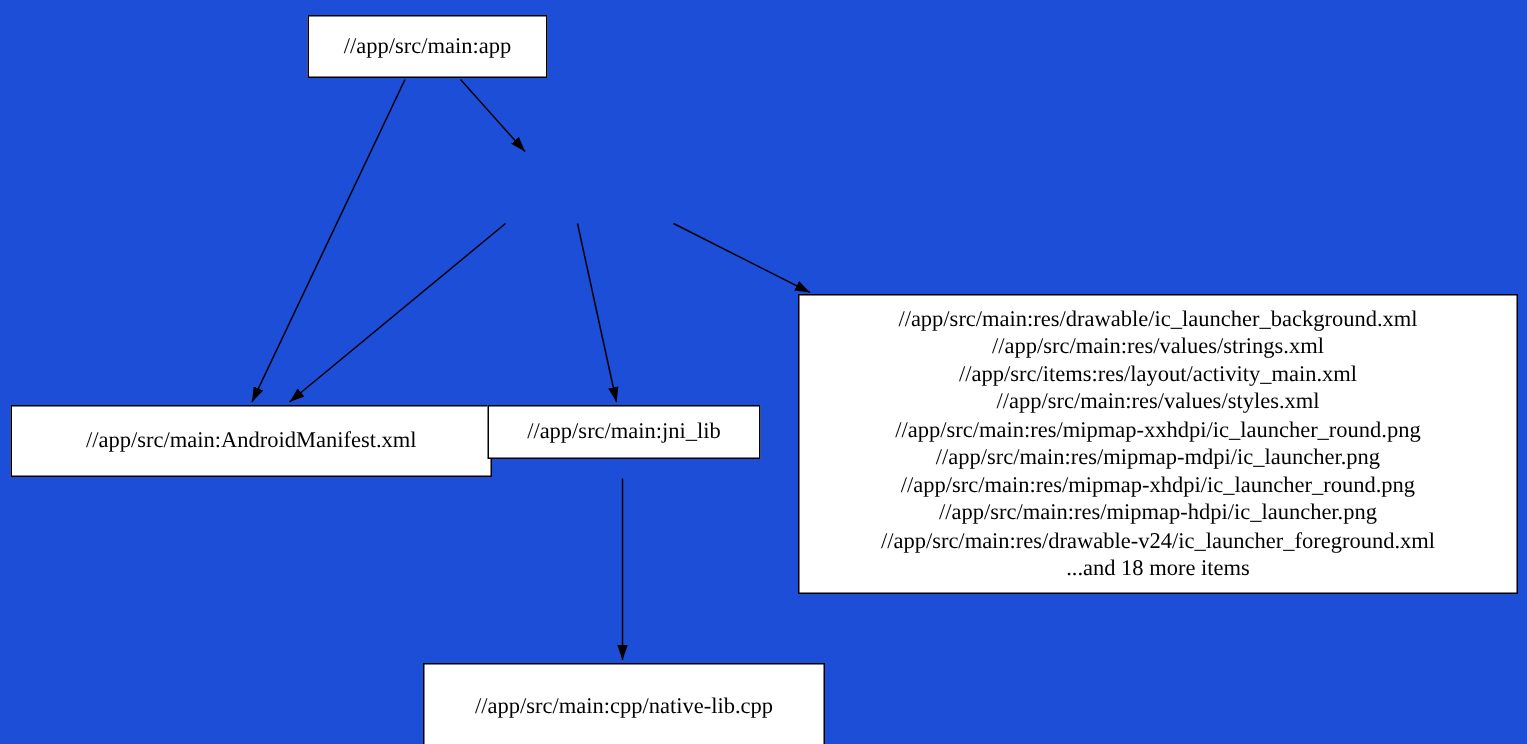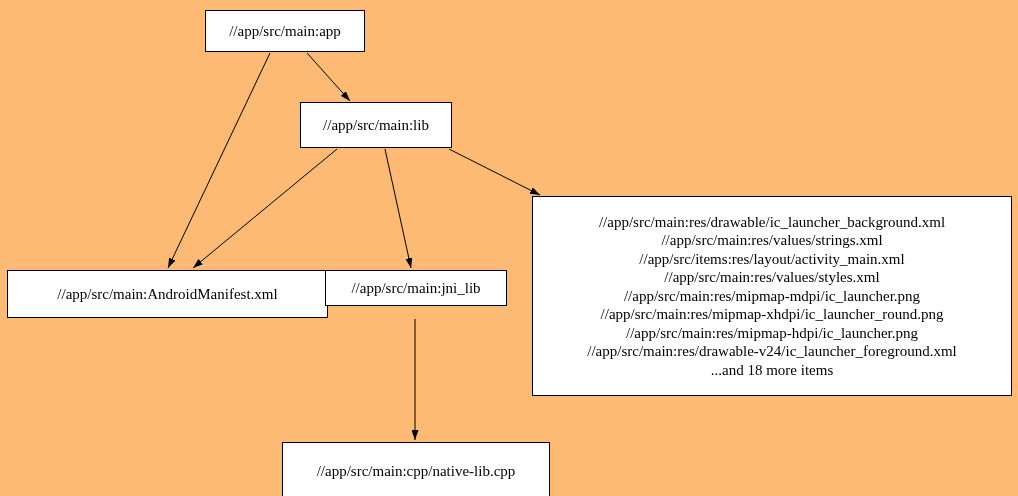--- a/index.html
+++ b/index.html
@@ -1,21 +1,21 @@
 <!DOCTYPE html>
 <html><head>
 <meta charset="utf-8">
 <style>
   * { margin: 0; padding: 0; box-sizing: border-box; }
   html, body { background: #ffffff; }
   .canvas {
     position: relative;
     width: 1018px;
     height: 496px;
-    background: #fdba74;
+    background: #1d4ed8;
     font-family: "Liberation Serif", "DejaVu Serif", serif;
     overflow: hidden;
   }
   .edge-layer {
     position: absolute;
     left: 0; top: 0;
     width: 1018px; height: 496px;
   }
   .edge {
     stroke: #000000;
@@ -64,37 +64,35 @@
     <line class="edge" x1="337" y1="149" x2="193" y2="268" marker-end="url(#arrowhead)"></line>
     <line class="edge" x1="385" y1="149" x2="411" y2="268" marker-end="url(#arrowhead)"></line>
     <line class="edge" x1="449" y1="149" x2="540" y2="195" marker-end="url(#arrowhead)"></line>
     <line class="edge" x1="415" y1="319" x2="415" y2="440" marker-end="url(#arrowhead)"></line>
   </svg>
 
   <div class="node" id="node-app">
     <span>//app/src/main:app</span>
   </div>
 
-  <div class="node" id="node-lib">
-    <span>//app/src/main:lib</span>
-  </div>
 
   <div class="node" id="node-manifest">
     <span>//app/src/main:AndroidManifest.xml</span>
   </div>
 
   <div class="node" id="node-jni-lib">
     <span>//app/src/main:jni_lib</span>
   </div>
 
   <div class="node multi" id="node-res-group">
     <div>//app/src/main:res/drawable/ic_launcher_background.xml</div>
     <div>//app/src/main:res/values/strings.xml</div>
     <div>//app/src/items:res/layout/activity_main.xml</div>
     <div>//app/src/main:res/values/styles.xml</div>
+    <div>//app/src/main:res/mipmap-xxhdpi/ic_launcher_round.png</div>
     <div>//app/src/main:res/mipmap-mdpi/ic_launcher.png</div>
     <div>//app/src/main:res/mipmap-xhdpi/ic_launcher_round.png</div>
     <div>//app/src/main:res/mipmap-hdpi/ic_launcher.png</div>
     <div>//app/src/main:res/drawable-v24/ic_launcher_foreground.xml</div>
     <div>...and 18 more items</div>
   </div>
 
   <div class="node" id="node-native-lib-cpp">
     <span>//app/src/main:cpp/native-lib.cpp</span>
   </div>

